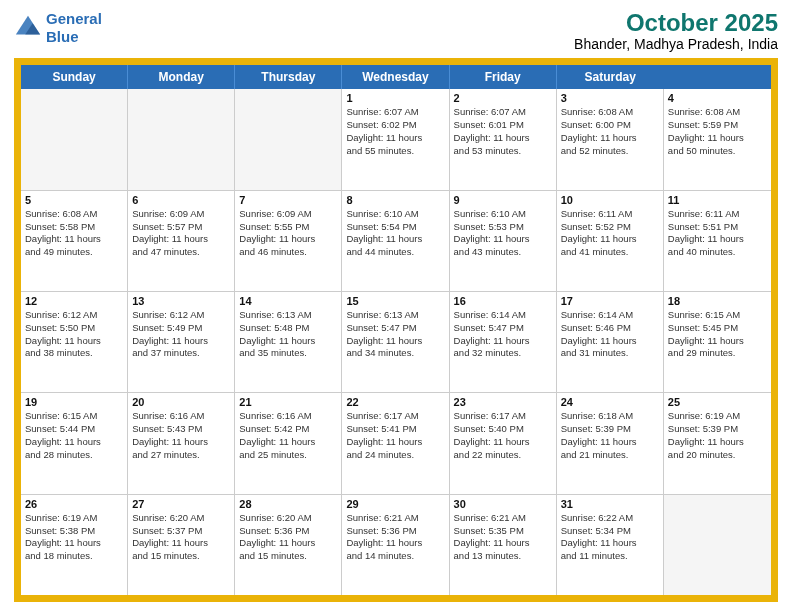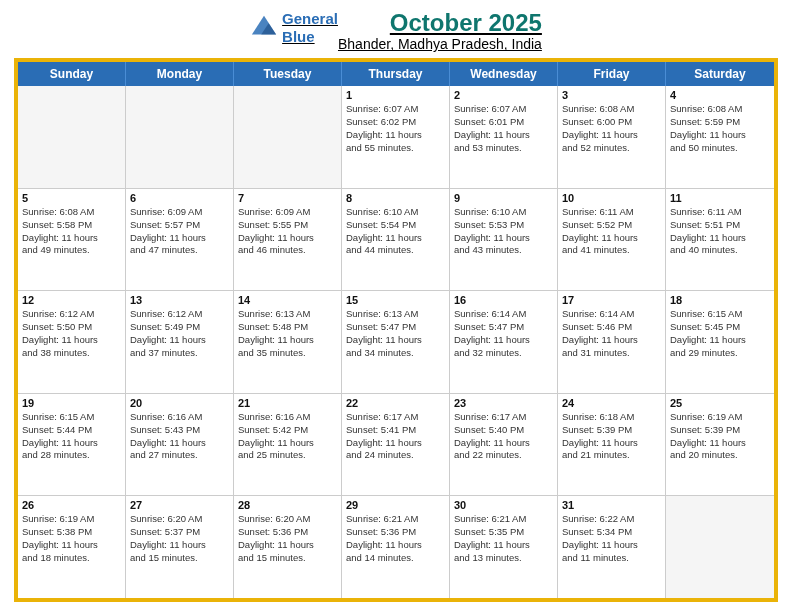--- a/index.html
+++ b/index.html
@@ -13,23 +13,22 @@
     .page {
       width: 792px;
       height: 612px;
       padding: 10px 14px 10px 14px;
       display: flex;
       flex-direction: column;
     }
     .header {
       display: flex;
       align-items: flex-start;
-      justify-content: center;
+      justify-content: space-between;
       margin-bottom: 6px;
-      text-decoration: underline;
     }
     .logo {
       display: flex;
       align-items: center;
       gap: 4px;
     }
     .logo-text {
       font-size: 15px;
       font-weight: bold;
       color: #1a1a2e;
@@ -52,21 +51,21 @@
       line-height: 1.1;
     }
     .subtitle {
       font-size: 14px;
       color: #000000;
     }
     .calendar {
       flex: 1;
       display: flex;
       flex-direction: column;
-      border: 4px solid #eab308;
+      border: 7px solid #eab308;
     }
     .cal-header {
       display: grid;
       grid-template-columns: repeat(7, 1fr);
       background: #2a6db5;
     }
     .cal-header-cell {
       color: #fff;
       font-size: 12px;
       font-weight: bold;
@@ -126,21 +125,20 @@
     <div class="title-section">
       <div class="main-title">October 2025</div>
       <div class="subtitle">Bhander, Madhya Pradesh, India</div>
     </div>
   </div>
 
   <div class="calendar">
     <div class="cal-header" id="cal-header">
         <div class="cal-header-cell">Sunday</div>
         <div class="cal-header-cell">Monday</div>
-        <div class="cal-header-cell">Tuesday</div>
         <div class="cal-header-cell">Thursday</div>
         <div class="cal-header-cell">Wednesday</div>
         <div class="cal-header-cell">Friday</div>
         <div class="cal-header-cell">Saturday</div>
       </div>
     <div class="cal-body" id="cal-body">
         <div class="cal-row">
           <div class="cal-cell empty"></div>
           <div class="cal-cell empty"></div>
           <div class="cal-cell empty"></div>

